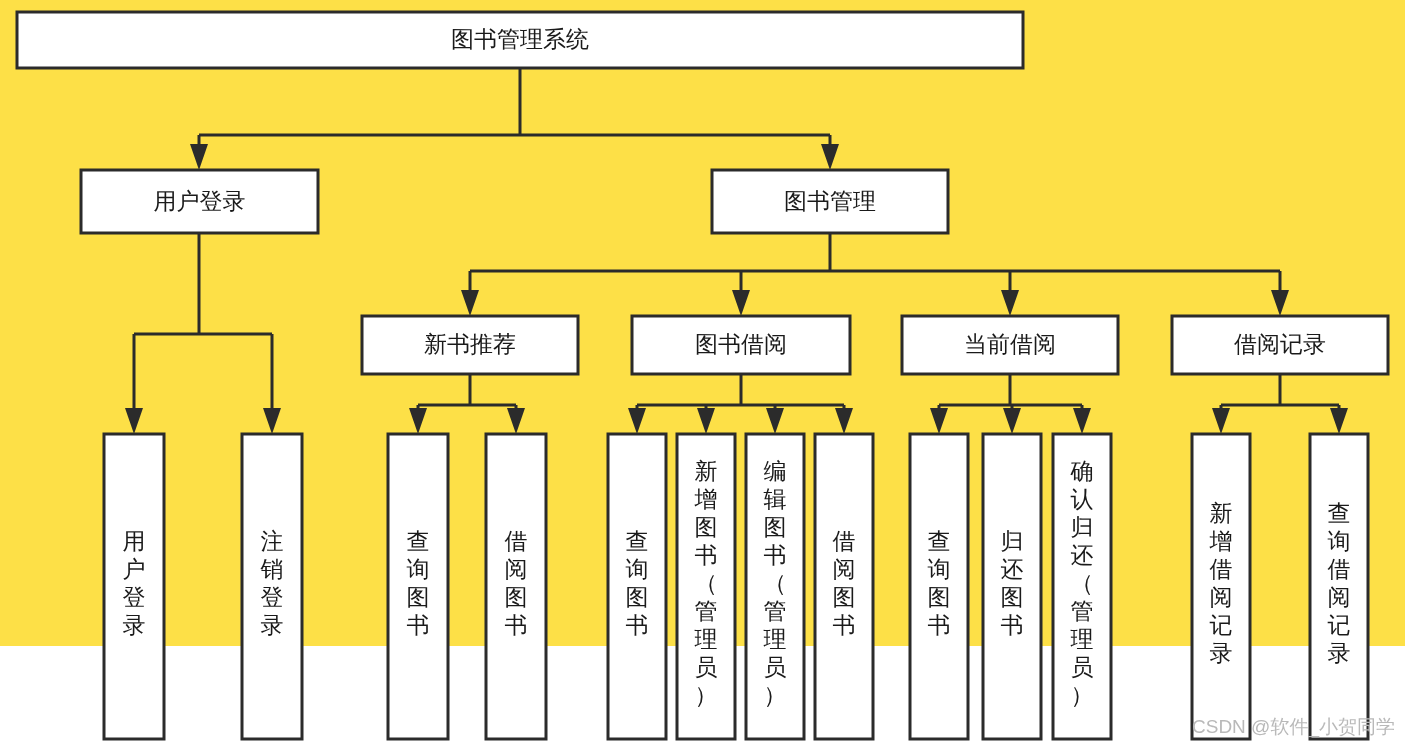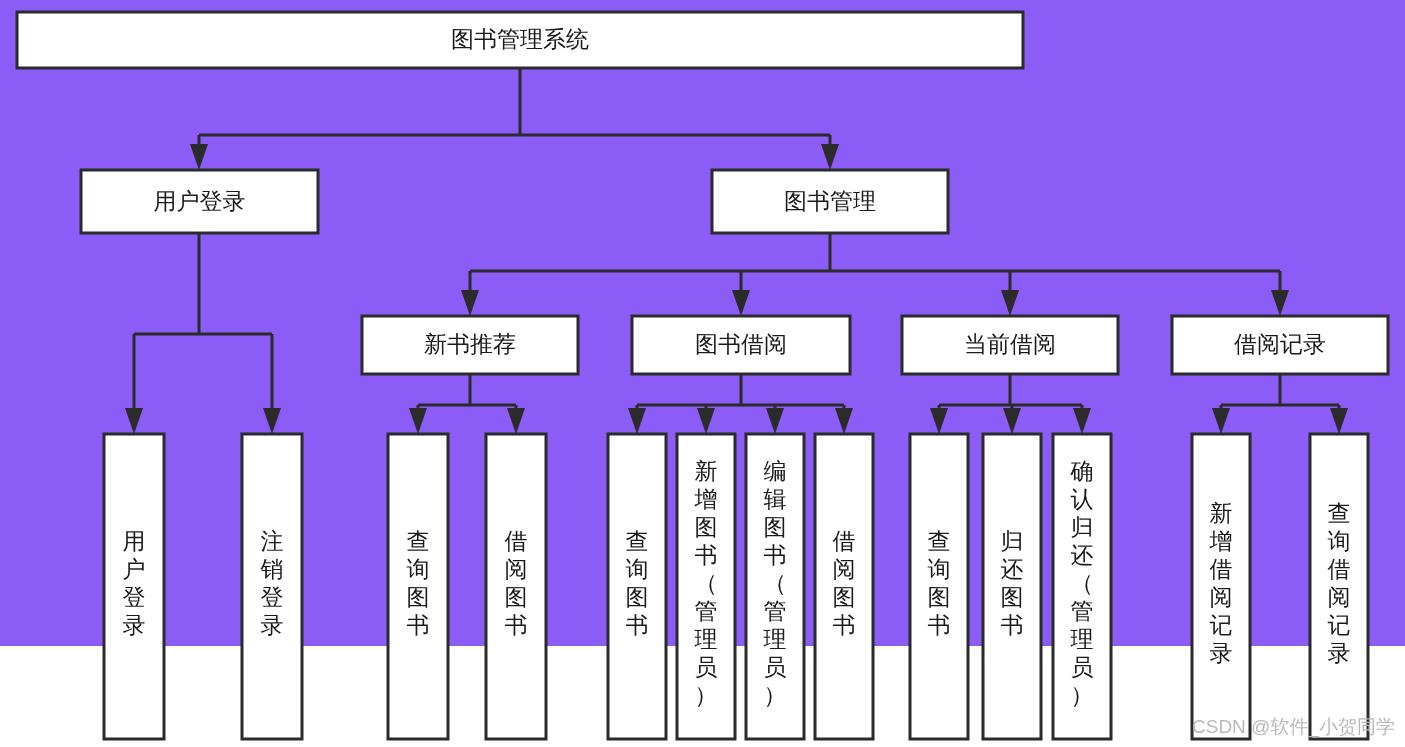--- a/index.html
+++ b/index.html
@@ -11,21 +11,21 @@
   body {
     width: 1405px;
     height: 747px;
     overflow: hidden;
     font-family: "Liberation Sans", "DejaVu Sans", sans-serif;
   }
   #diagram-root {
     position: relative;
     width: 1405px;
     height: 646px;
-    background: #8b5cf6;
+    background: #fde047;
   }
   svg#diagram-svg {
     position: absolute;
     top: 0;
     left: 0;
     width: 1405px;
     height: 747px;
     display: block;
   }
   .node-box {

